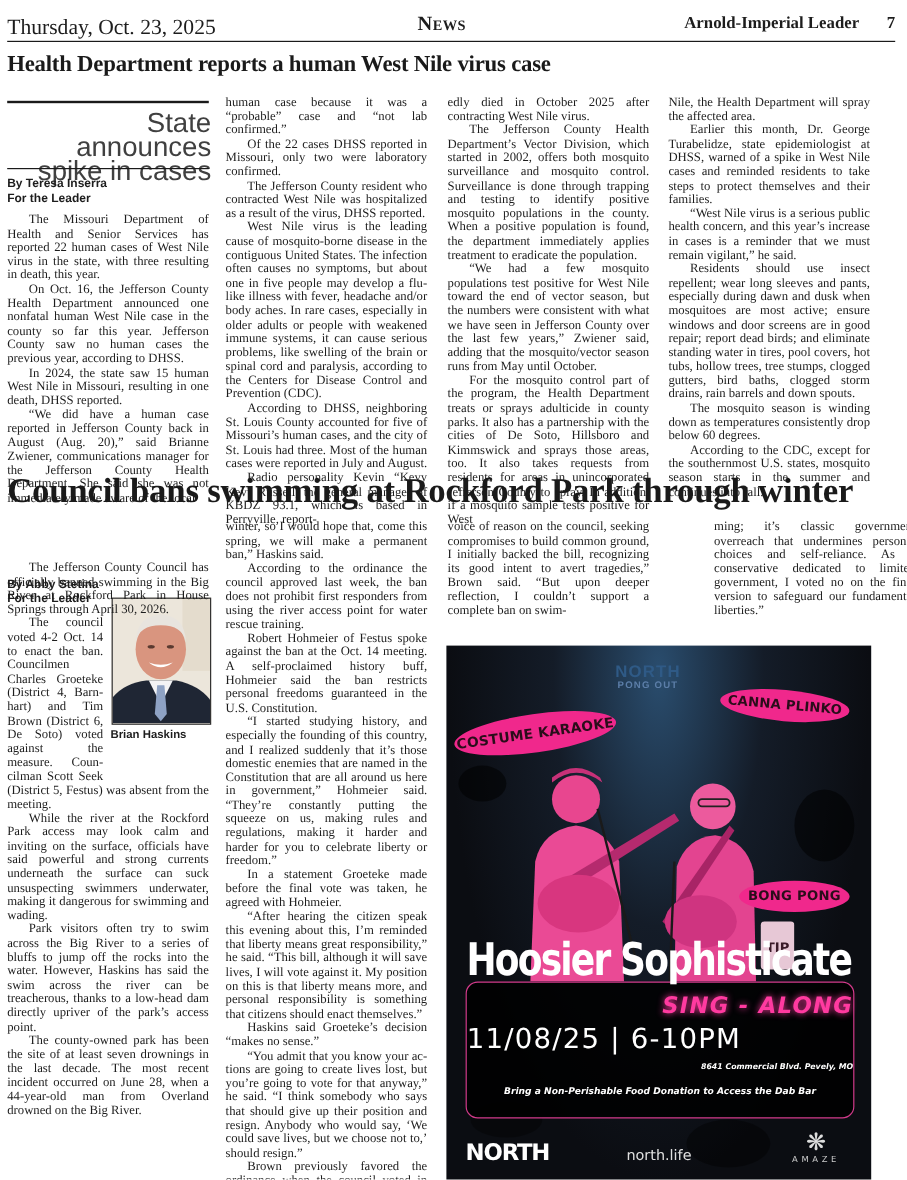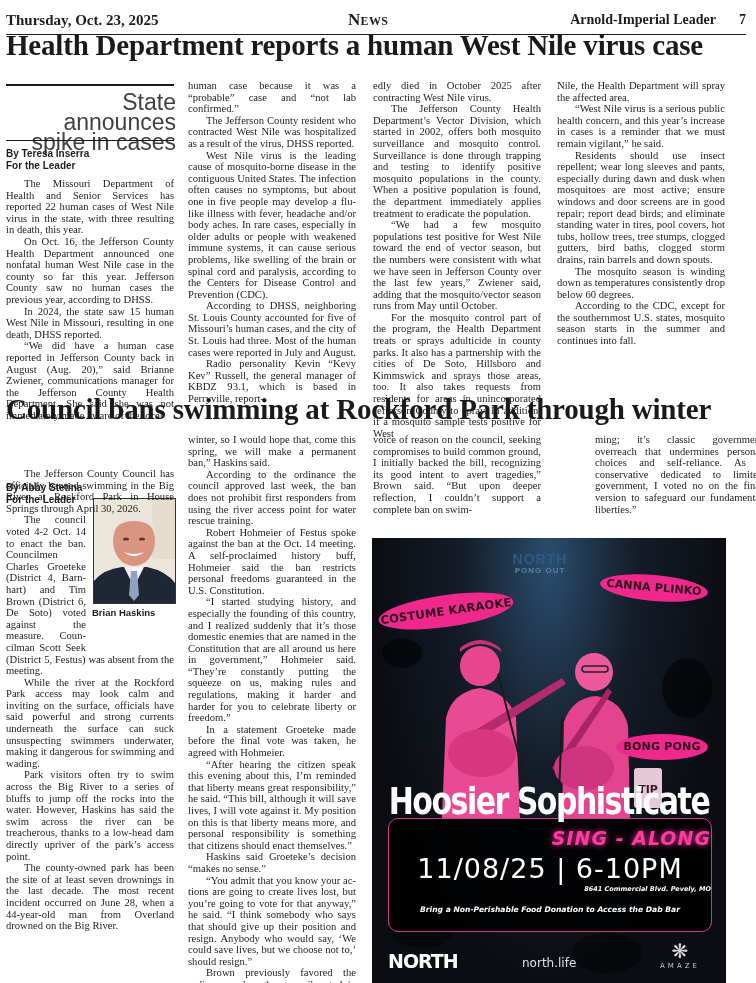--- a/index.html
+++ b/index.html
@@ -2,27 +2,27 @@
 <html><head>
 <meta charset="utf-8">
 <style>
   html, body { margin: 0; padding: 0; background: #ffffff; }
   body { width: 756px; height: 983px; position: relative; overflow: hidden; color: #1d1d1d; }
   .serif { font-family: "Liberation Serif", "DejaVu Serif", serif; }
   .sans { font-family: "Liberation Sans", "DejaVu Sans", sans-serif; }
 
   
   .folio { position: absolute; left: 6px; right: 10px; top: 10px; height: 24px; border-bottom: 1.5px solid #1a1a1a; }
-  .folio .date { position: absolute; left: 0; top: 2px; font-weight: bold; font-size: 15px; }
+  .folio .date { position: absolute; left: 0; top: 2px; font-weight: normal; font-size: 18px; }
   .folio .section { position: absolute; left: 342px; top: 0px; font-weight: bold; font-size: 17px; font-variant: small-caps; letter-spacing: 0.3px; }
   .folio .paper { position: absolute; right: 30px; top: 2px; font-weight: bold; font-size: 14px; }
   .folio .page { position: absolute; right: 0; top: 2px; font-weight: bold; font-size: 14px; }
 
   .headline { position: absolute; left: 6px; font-weight: bold; white-space: nowrap; letter-spacing: -0.2px; color: #1a1a1a; }
-  .h1 { top: 29px; font-size: 29px; font-family: Liberation Serif, serif; }
+  .h1 { top: 43px; font-size: 19px; font-family: Liberation Serif, serif; }
   .h2 { top: 393px; font-size: 29px; }
 
   .col { position: absolute; font-size: 10.6px; line-height: 11.6px; text-align: justify; hyphens: manual; }
   .col p { margin: 0; text-indent: 18px; }
   .col p.noindent { text-indent: 0; }
 
   .rule { position: absolute; height: 0; border-top: 2px solid #1a1a1a; }
   .deck { position: absolute; left: 6px; top: 92px; width: 170px; font-size: 23px; line-height: 20px; color: #404040; text-align: right; }
   .byline { position: absolute; left: 6px; font-weight: bold; font-size: 10px; line-height: 12px; }
 
@@ -37,21 +37,21 @@
   .ad-logo-top .t1 { font-size: 14px; letter-spacing: 1px; line-height: 14px; }
   .ad-logo-top .t2 { font-size: 8px; letter-spacing: 1px; color: #5c7ea8; }
   .pill { position: absolute; background: #f0288c; color: #2a0d1a; font-weight: bold; font-family: "DejaVu Sans", sans-serif; font-size: 11px; text-align: center; border-radius: 50%; letter-spacing: 0.2px; }
   .pill.karaoke { left: 6px; top: 57px; width: 136px; height: 32px; line-height: 32px; transform: rotate(-8deg); font-size: 11.5px; }
   .pill.plinko { left: 228px; top: 37px; width: 108px; height: 26px; line-height: 26px; transform: rotate(5deg); }
   .pill.bongpong { left: 244px; top: 196px; width: 92px; height: 26px; line-height: 26px; }
   .performers { position: absolute; left: 40px; top: 80px; width: 250px; height: 200px; }
   .ad-title { position: absolute; left: 10px; top: 245px; width: 334px; text-align: center; color: #fff; font-family: "DejaVu Sans", sans-serif; font-weight: bold; font-size: 30px; letter-spacing: -1.5px; transform: scaleY(1.25); }
   .ad-box { position: absolute; left: 16px; top: 280px; width: 322px; height: 112px; border: 1.5px solid #d13a8a; border-radius: 10px; background: rgba(0,0,0,0.85); }
   .ad-sing { position: absolute; left: 0; right: 0; top: 8px; text-align: right; color: #ff3aa0; font-family: "DejaVu Sans", sans-serif; font-weight: bold; font-size: 19px; letter-spacing: 1px; font-style: italic; text-shadow: 0 0 6px #ff3aa0; }
-  .ad-date { position: absolute; left: 0; right: 0; top: 34px; text-align: center; color: #fff; font-family: "DejaVu Sans", sans-serif; font-size: 27px; letter-spacing: 1px; }
+  .ad-date { position: absolute; left: 0; right: 0; top: 34px; text-align: left; color: #fff; font-family: "DejaVu Sans", sans-serif; font-size: 23px; letter-spacing: 1px; }
   .ad-addr { position: absolute; left: 0; right: 0; top: 66px; text-align: right; color: #fff; font-family: "DejaVu Sans", sans-serif; font-weight: bold; font-style: italic; font-size: 6.5px; }
   .ad-food { position: absolute; left: 0; right: 0; top: 86px; text-align: center; color: #fff; font-family: "DejaVu Sans", sans-serif; font-weight: bold; font-style: italic; font-size: 7.6px; }
   .ad-north { position: absolute; left: 16px; top: 412px; color: #fff; font-family: "DejaVu Sans", sans-serif; font-weight: bold; font-size: 19px; letter-spacing: -1px; }
   .ad-url { position: absolute; left: 150px; top: 418px; color: #e0e0e0; font-family: "DejaVu Sans", sans-serif; font-size: 12px; }
   .ad-amaze { position: absolute; left: 278px; top: 402px; width: 60px; text-align: center; color: #ccc; font-family: "DejaVu Sans", sans-serif; font-size: 7px; letter-spacing: 3px; }
   .ad-amaze .flower { display: block; font-size: 20px; letter-spacing: 0; line-height: 22px; color: #ddd; }
 </style>
 </head>
 <body class="serif">
 
@@ -73,33 +73,35 @@
 </div>
 
 <div class="col" style="left:6px; top:178px; width:168px;">
     <p>The Missouri Department of Health and Senior Services has reported 22 human cases of West Nile virus in the state, with three resulting in death, this year.</p>
     <p>On Oct. 16, the Jefferson County Health Department announced one nonfatal human West Nile case in the county so far this year. Jefferson County saw no human cases the previous year, according to DHSS.</p>
     <p>In 2024, the state saw 15 human West Nile in Missouri, resulting in one death, DHSS reported.</p>
     <p>“We did have a human case reported in Jefferson County back in August (Aug. 20),” said Brianne Zwiener, communica­tions manager for the Jefferson County Health Department. She said she was not immediately made aware of the local</p>
   </div>
 <div class="col" style="left:188px; top:80px; width:168px;">
     <p class="noindent">human case because it was a “probable” case and “not lab confirmed.”</p>
+    <p>Of the 22 cases DHSS reported in Mis­souri, only two were laboratory confirmed.</p>
     <p>The Jefferson County resident who contracted West Nile was hospitalized as a result of the virus, DHSS reported.</p>
     <p>West Nile virus is the leading cause of mosquito-borne disease in the contiguous United States. The infection often causes no symptoms, but about one in five people may develop a flu-like illness with fever, headache and/or body aches. In rare cases, especially in older adults or people with weakened immune systems, it can cause serious problems, like swelling of the brain or spinal cord and paralysis, according to the Centers for Disease Control and Preven­tion (CDC).</p>
     <p>According to DHSS, neighboring St. Louis County accounted for five of Mis­souri’s human cases, and the city of St. Louis had three. Most of the human cases were reported in July and August.</p>
     <p>Radio personality Kevin “Kevy Kev” Russell, the general manager of KBDZ 93.1, which is based in Perryville, report-</p>
   </div>
 <div class="col" style="left:373px; top:80px; width:168px;">
     <p class="noindent">edly died in October 2025 after contracting West Nile virus.</p>
     <p>The Jefferson County Health Depart­ment’s Vector Division, which started in 2002, offers both mosquito surveillance and mosquito control. Surveillance is done through trapping and testing to identify positive mosquito populations in the county. When a positive population is found, the department immediately applies treatment to eradicate the population.</p>
     <p>“We had a few mosquito populations test positive for West Nile toward the end of vector season, but the numbers were con­sistent with what we have seen in Jefferson County over the last few years,” Zwiener said, adding that the mosquito/vector season runs from May until October.</p>
     <p>For the mosquito control part of the program, the Health Department treats or sprays adulticide in county parks. It also has a partnership with the cities of De Soto, Hillsboro and Kimmswick and sprays those areas, too. It also takes requests from residents for areas in unincorporated Jefferson County to spray. In addition, if a mosquito sample tests positive for West</p>
   </div>
 <div class="col" style="left:557px; top:80px; width:168px;">
     <p class="noindent">Nile, the Health Department will spray the affected area.</p>
+    <p>Earlier this month, Dr. George Tura­belidze, state epidemiologist at DHSS, warned of a spike in West Nile cases and reminded residents to take steps to protect themselves and their families.</p>
     <p>“West Nile virus is a serious public health concern, and this year’s increase in cases is a reminder that we must remain vigilant,” he said.</p>
     <p>Residents should use insect repellent; wear long sleeves and pants, especially during dawn and dusk when mosquitoes are most active; ensure windows and door screens are in good repair; report dead birds; and eliminate standing water in tires, pool covers, hot tubs, hollow trees, tree stumps, clogged gutters, bird baths, clogged storm drains, rain barrels and down spouts.</p>
     <p>The mosquito season is winding down as temperatures consistently drop below 60 degrees.</p>
     <p>According to the CDC, except for the southernmost U.S. states, mosquito season starts in the summer and continues into fall.</p>
   </div>
 
 <h2 class="headline h2" style="margin:0">Council bans swimming at Rockford Park through winter</h2>
 
 <div class="byline sans" style="top:434px;margin-top:48px;">
   <div>By Abby Stetina</div>

